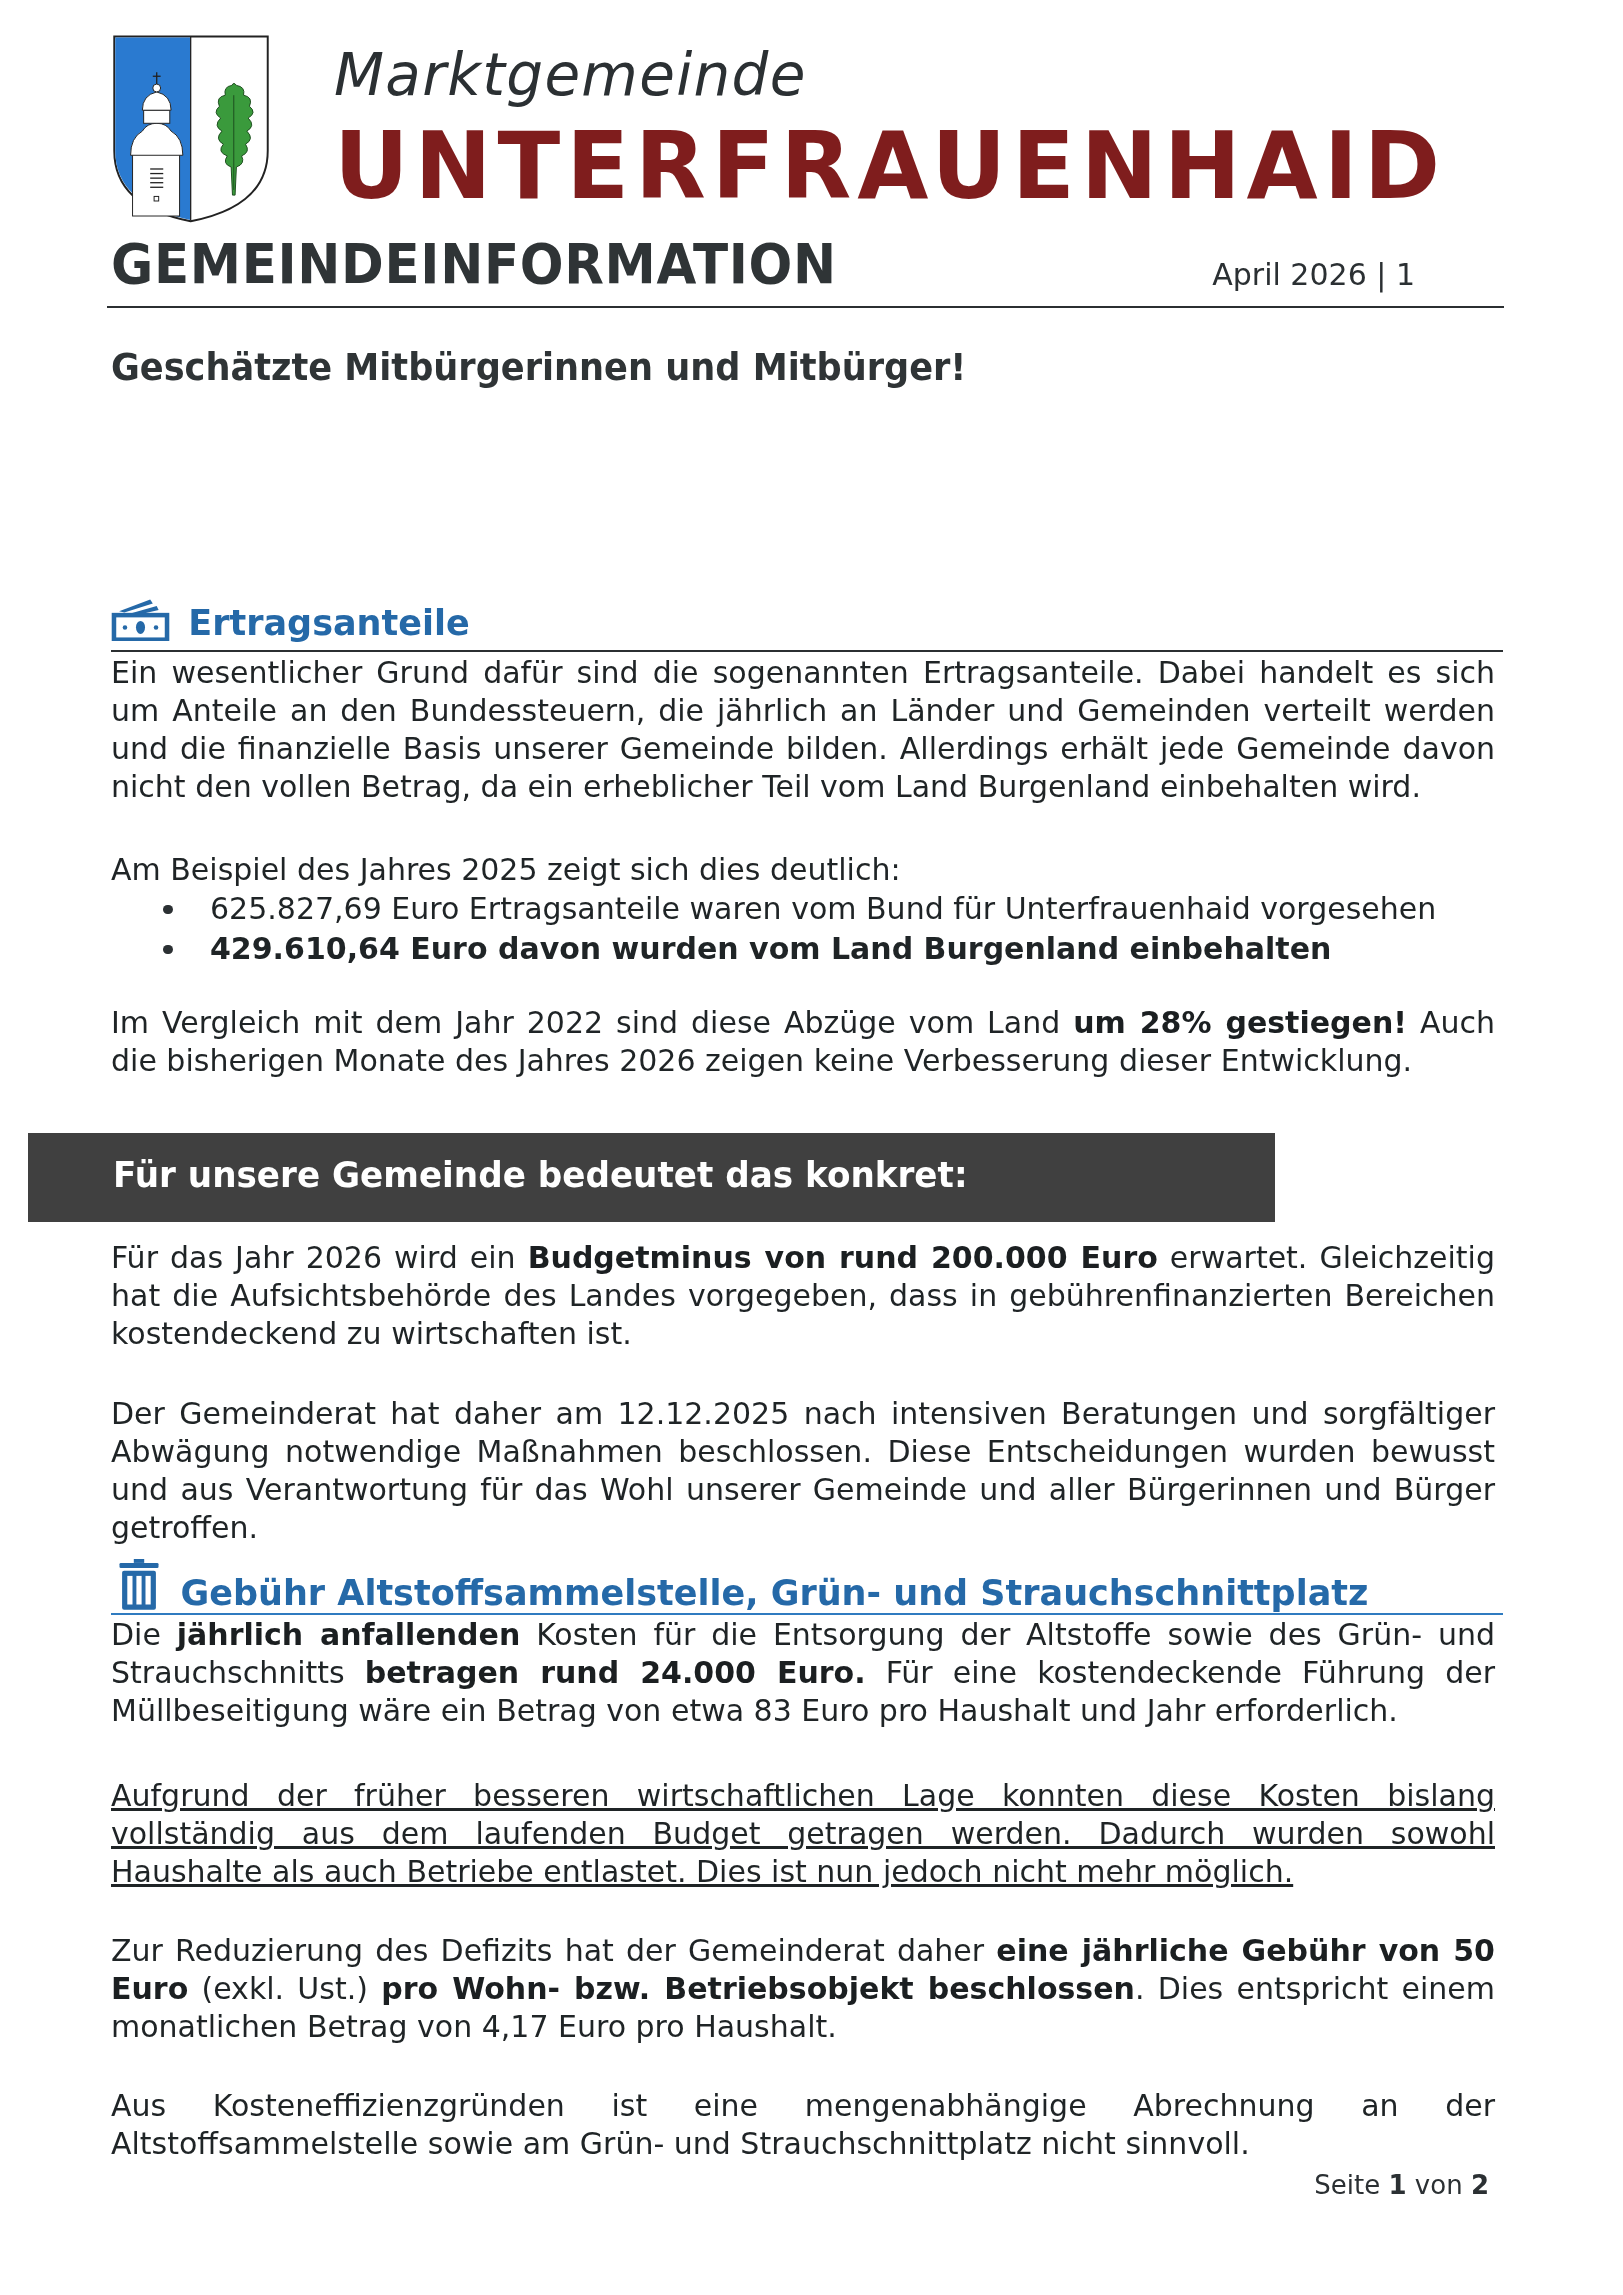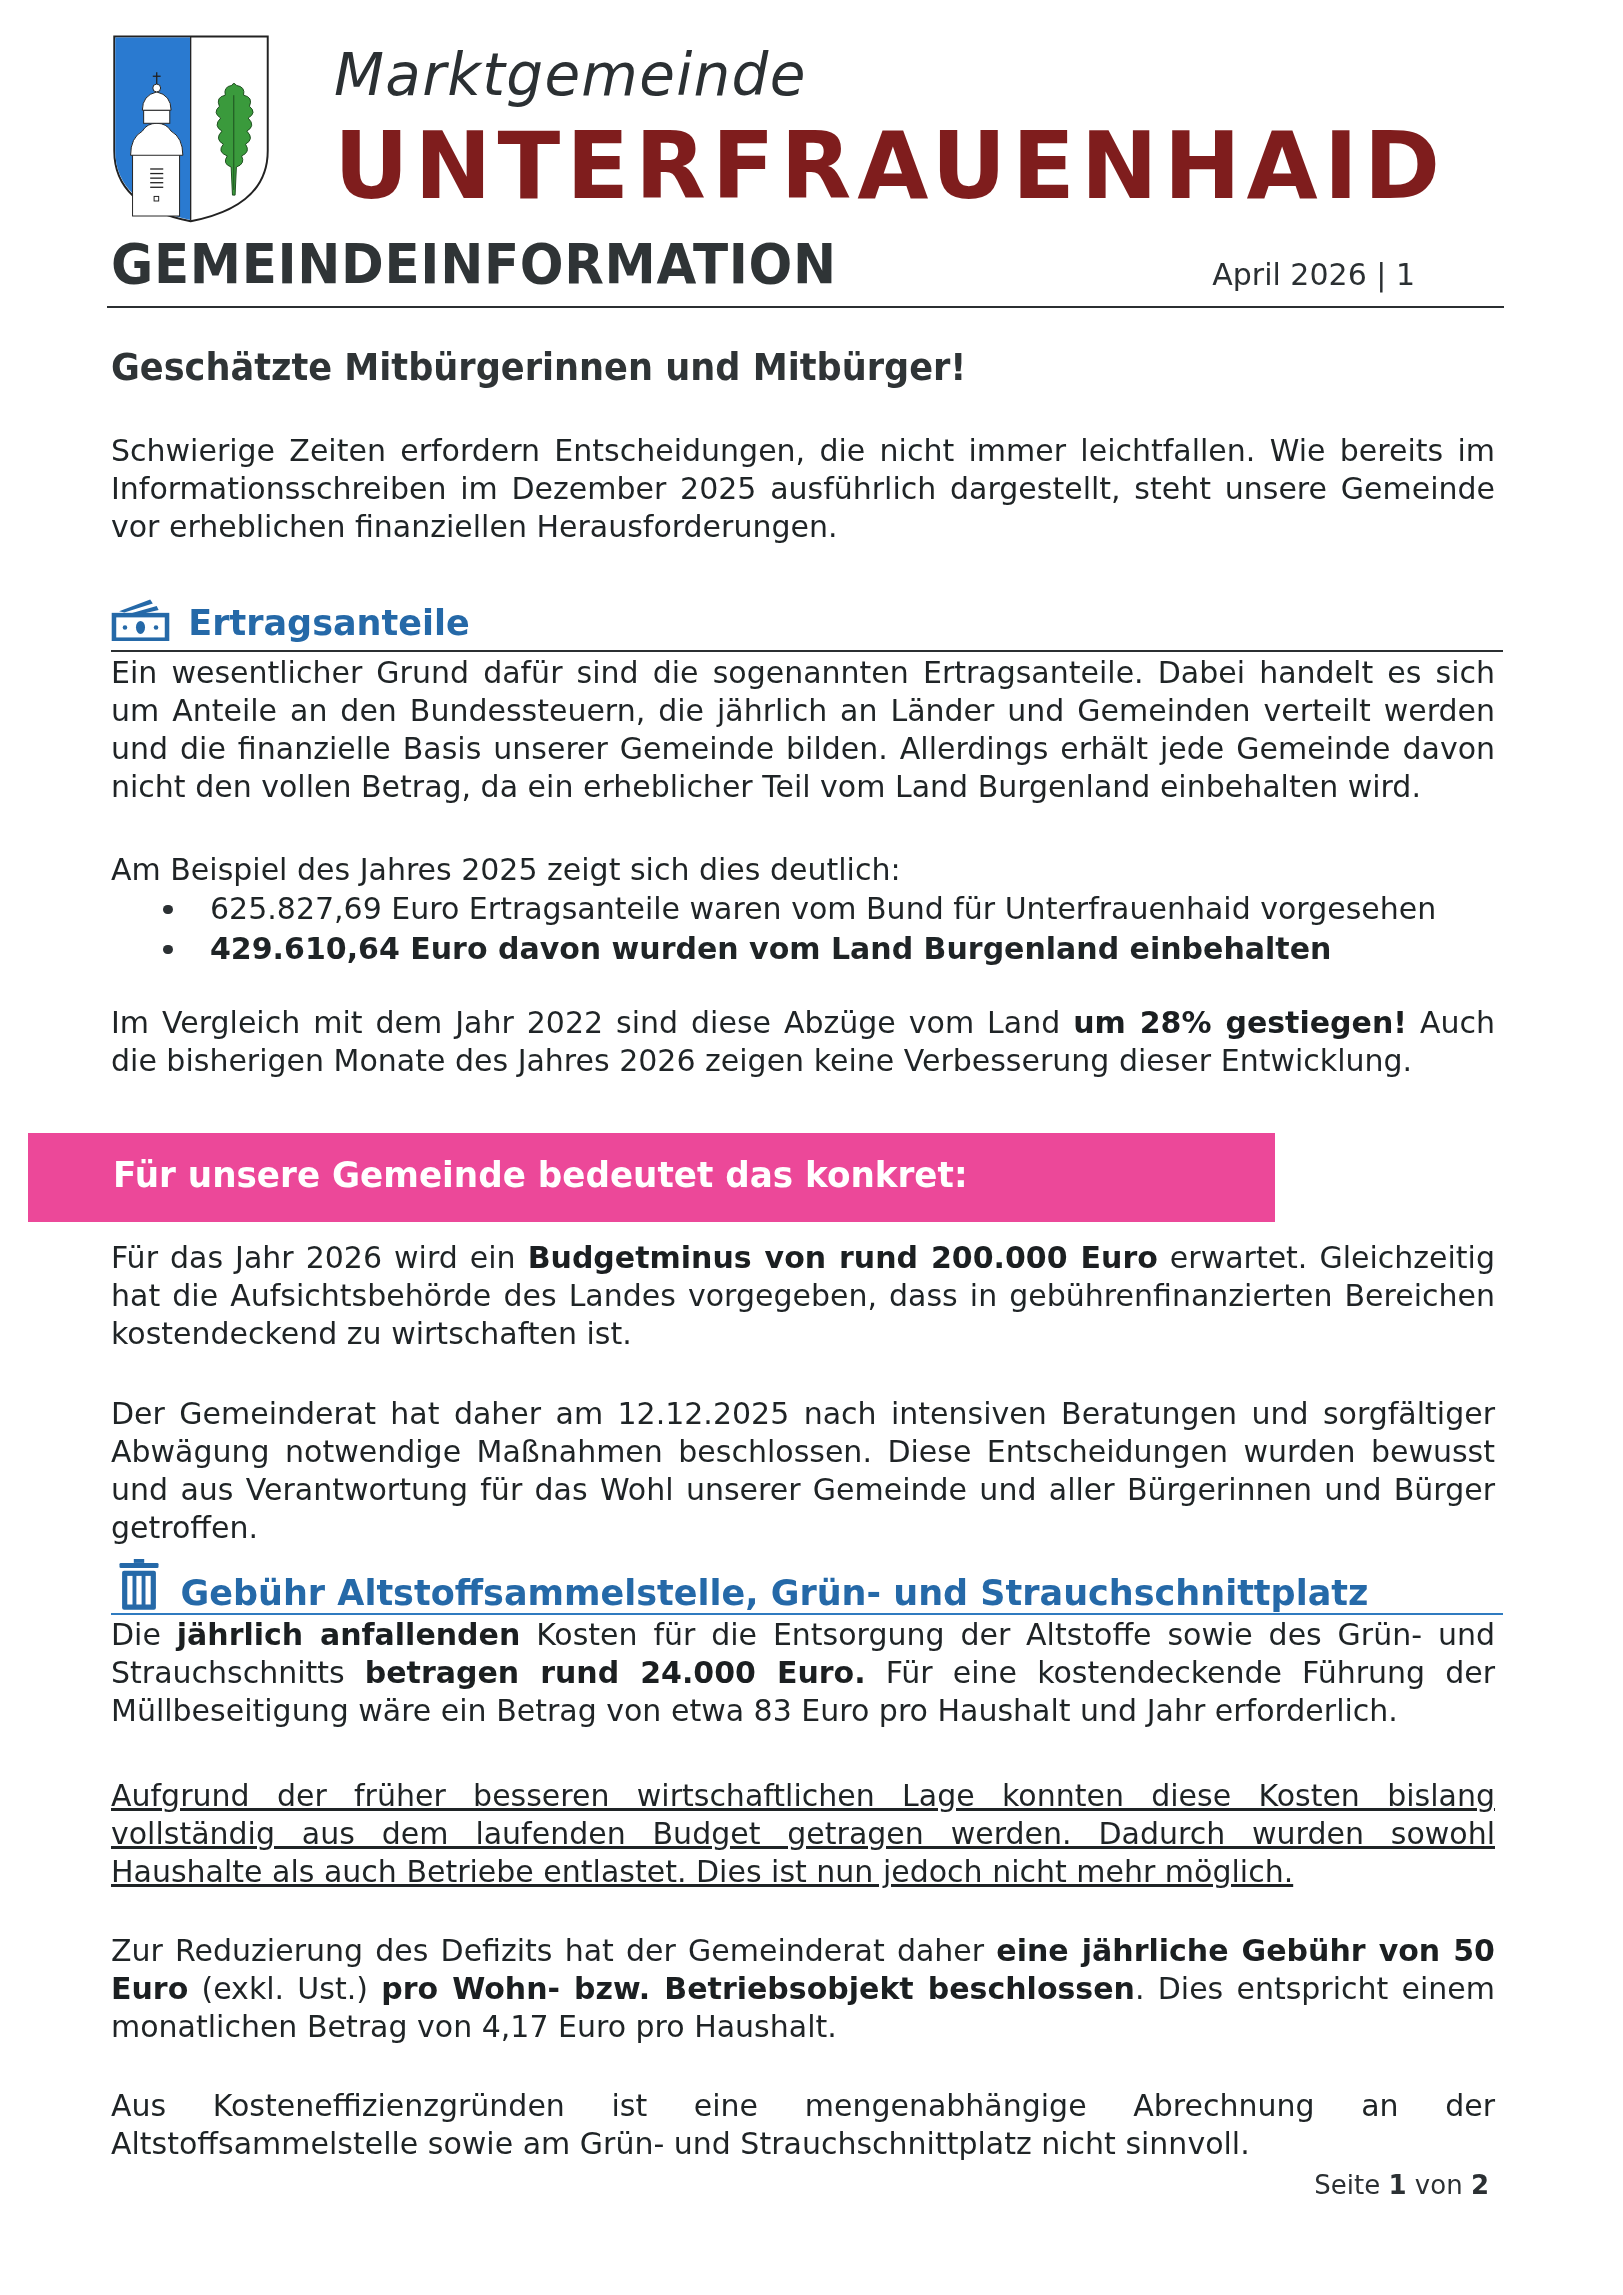--- a/index.html
+++ b/index.html
@@ -45,21 +45,21 @@
   }
   .sec-icon { flex: 0 0 auto; }
   .sec-title {
     font-size: 35px; font-weight: bold; color: #2569a8; line-height: 1; margin-left: 18.3px;
   }
   .sec-rule { position: absolute; left: 111px; width: 1392px; height: 2px; }
 
   
   .banner {
     position: absolute; left: 27.5px; top: 1133px; width: 1247px; height: 89px;
-    background: #ec4899;
+    background: #404040;
   }
   .banner-text {
     position: absolute; left: 85px; top: 23.6px; font-size: 36px; font-weight: bold; color: #ffffff;
     line-height: 1; transform: scaleX(0.95); transform-origin: left;
   }
 
   
   .bullets { position: absolute; left: 111px; width: 1384px; font-size: 30px; line-height: 40px; margin: 0; padding: 0; list-style: none; }
   .bullets li { position: relative; padding-left: 99px; }
   .bullets li::before {
@@ -102,21 +102,20 @@
     <line x1="188" y1="95" x2="188" y2="240" stroke="#1d4d1e" stroke-width="1.5"></line>
   </svg>
 
   <div class="brand-top">Marktgemeinde</div>
   <div class="brand-main">UNTERFRAUENHAID</div>
   <div class="doc-type">GEMEINDEINFORMATION</div>
   <div class="issue">April 2026 | 1</div>
   <div class="rule-head"></div>
 
   <div class="greeting">Geschätzte Mitbürgerinnen und Mitbürger!</div>
-  <p class="para" style="top:432px;margin:0;">Schwierige Zeiten erfordern Entscheidungen, die nicht immer leichtfallen. Wie bereits im Informationsschreiben im Dezember 2025 ausführlich dargestellt, steht unsere Gemeinde vor erheblichen finanziellen Herausforderungen.</p>
 
   <div class="sec-head" style="top:597px;">
     <svg class="sec-icon" width="59" height="44" viewBox="0 0 90 68">
       <path d="M12 22 L60 4 L64 10 L20 24 Z" fill="#2569a8"></path>
       <path d="M28 26 L70 14 L73 20 L40 28 Z" fill="#2569a8"></path>
       <rect x="4" y="28" width="82" height="38" fill="none" stroke="#2569a8" stroke-width="7"></rect>
       <ellipse cx="45" cy="47" rx="7" ry="10" fill="#2569a8"></ellipse>
       <circle cx="21" cy="47" r="3.5" fill="#2569a8"></circle>
       <circle cx="69" cy="47" r="3.5" fill="#2569a8"></circle>
     </svg>

